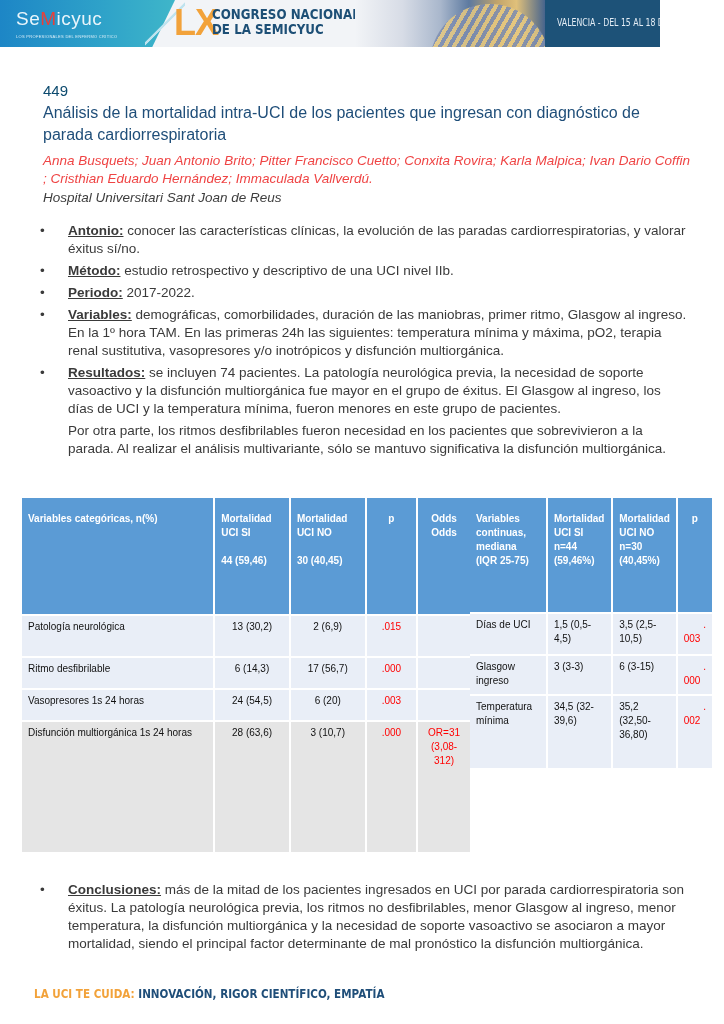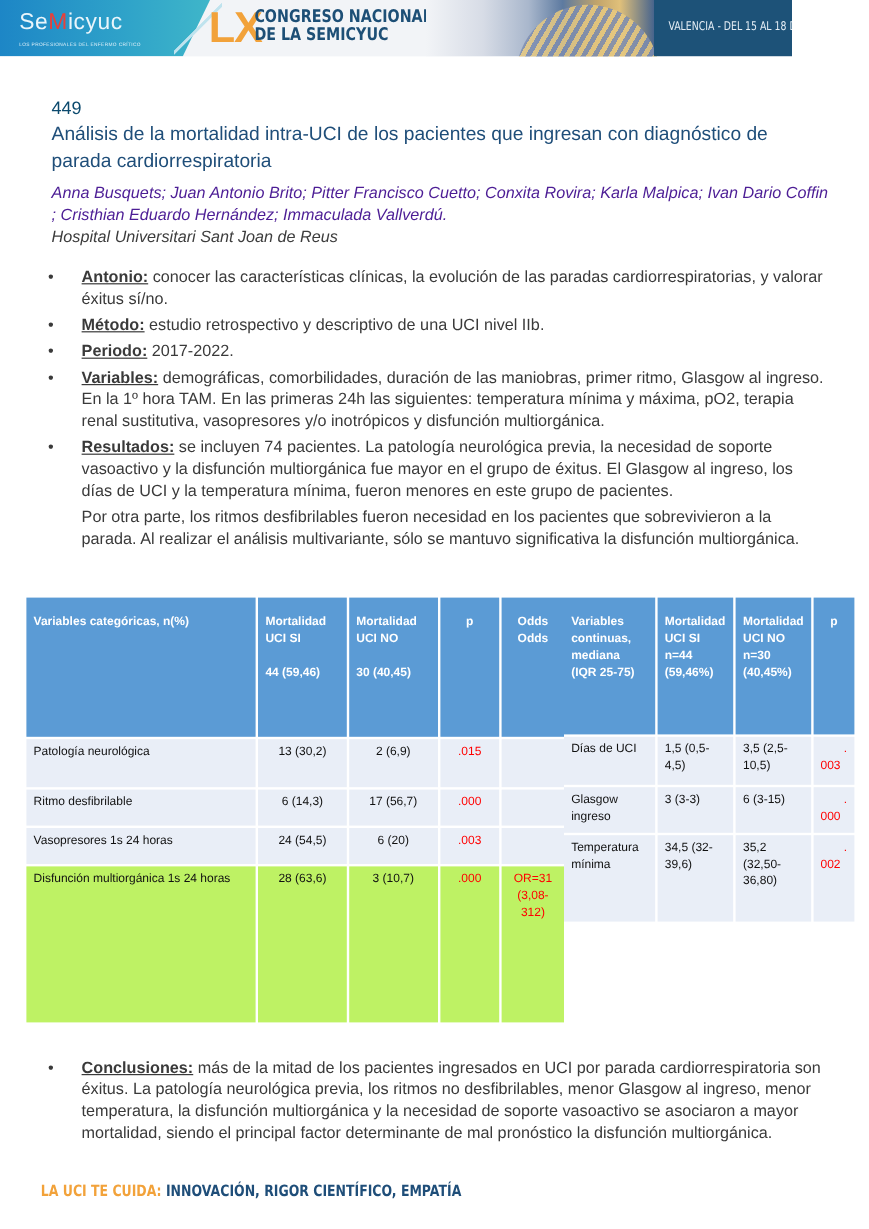--- a/index.html
+++ b/index.html
@@ -21,34 +21,34 @@
   .photo { position: absolute; left: 355px; top: 0; width: 190px; height: 47px;
     background: linear-gradient(90deg, #f2f4f7 0%, #d7dce6 25%, #a9b7cc 45%, #5d7aa0 60%, #c2a46a 75%, #e0c07a 85%, #47648d 100%); }
   .photo-dome { position: absolute; left: 430px; top: 4px; width: 120px; height: 70px; border-radius: 60px 60px 0 0;
     background: repeating-linear-gradient(120deg, #e7c980 0 4px, #7d8db0 4px 8px); opacity: 0.85; }
   .date-box { position: absolute; left: 545px; top: 0; width: 179px; height: 47px; background: #1d5278; }
   .date-text { position: absolute; left: 557px; top: 17px; color: #e4edf5; font-size: 10px; font-family: "DejaVu Sans", sans-serif; transform: scaleX(0.78); transform-origin: left top; white-space: nowrap; }
 
   
   .abs-number { position: absolute; left: 43px; top: 82px; color: #0c4a6e; font-size: 15px; }
   .title { position: absolute; left: 43px; top: 102px; width: 650px; color: #1f4e79; font-size: 16px; line-height: 22px; }
-  .authors { position: absolute; left: 43px; top: 152px; width: 650px; font-size: 13.5px; line-height: 18px; font-style: italic; color: #4c1d95; }
+  .authors { position: absolute; left: 43px; top: 152px; width: 650px; font-size: 13.5px; line-height: 18px; font-style: italic; color: #ef4444; }
   .hospital { position: absolute; left: 43px; top: 190px; font-size: 13.5px; font-style: italic; color: #3d3d3d; }
 
   .bullets { position: absolute; left: 40px; top: 222px; width: 650px; font-size: 13.5px; line-height: 18px; color: #3a3a3a; }
   .bullet { position: relative; padding-left: 28px; margin-bottom: 4px; }
   .bullet .dot { position: absolute; left: 0; top: 0; }
   .bullet .lbl { text-decoration: underline; font-weight: bold; }
   .bullet .extra { margin-top: 4px; }
 
   
   .tbl { position: absolute; border-collapse: separate; border-spacing: 2px; font-size: 10px; line-height: 14px; }
   .tbl th { background: #5b9bd5; color: #ffffff; font-weight: bold; text-align: left; vertical-align: top; padding: 14px 6px; }
   .tbl td { background: #e9eef7; vertical-align: top; padding: 4px 6px; color: #111; }
-  .tbl tr.last td { background: #bef264; }
+  .tbl tr.last td { background: #e5e5e5; }
   .tbl td.num { text-align: center; }
   .tbl td.red { color: #ff0000; }
   .tbl1 { left: 20px; top: 496px; width: 452px; }
   .tbl2 { left: 468px; top: 496px; width: 246px; }
   .tbl2 td.pcell { text-align: right; padding-right: 6px; }
   .tbl2 td.pcell span { display: block; }
 
   .conclusion { position: absolute; left: 40px; top: 881px; width: 650px; font-size: 13.5px; line-height: 18px; }
 
   .footer { position: absolute; left: 34px; top: 986px; font-size: 13px; font-weight: bold; font-family: "DejaVu Sans", sans-serif; transform: scaleX(0.8); transform-origin: left top; white-space: nowrap; }

